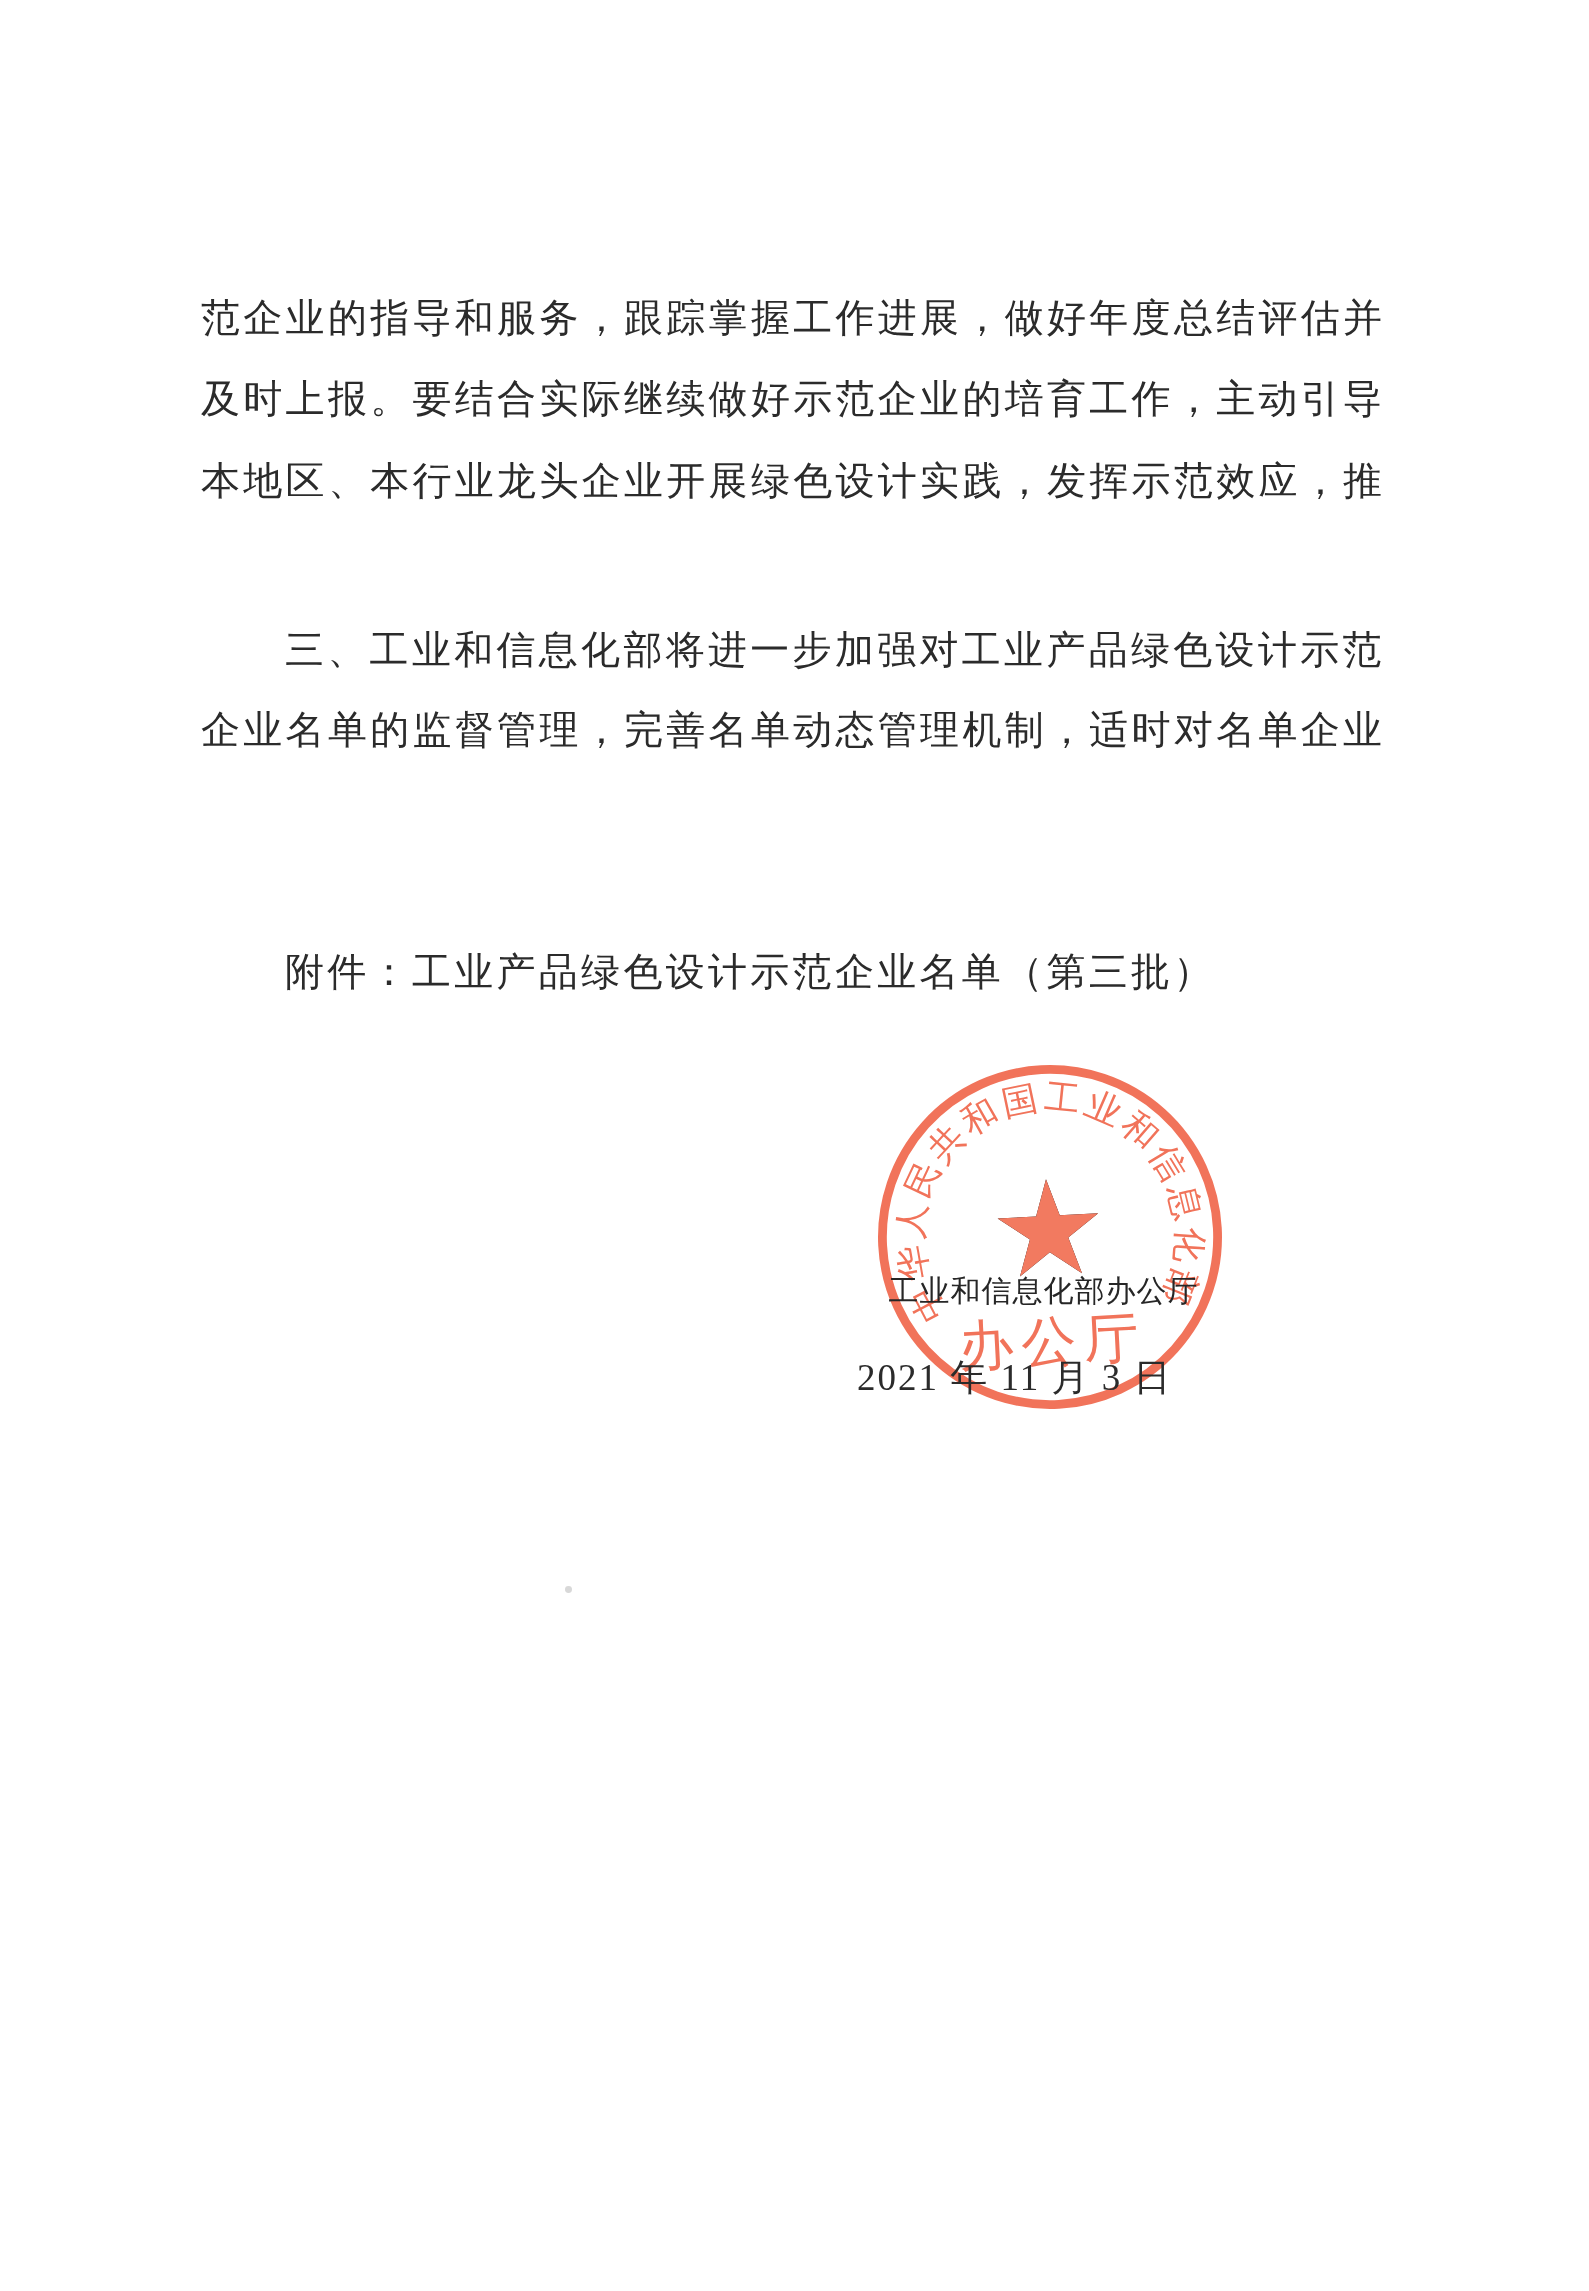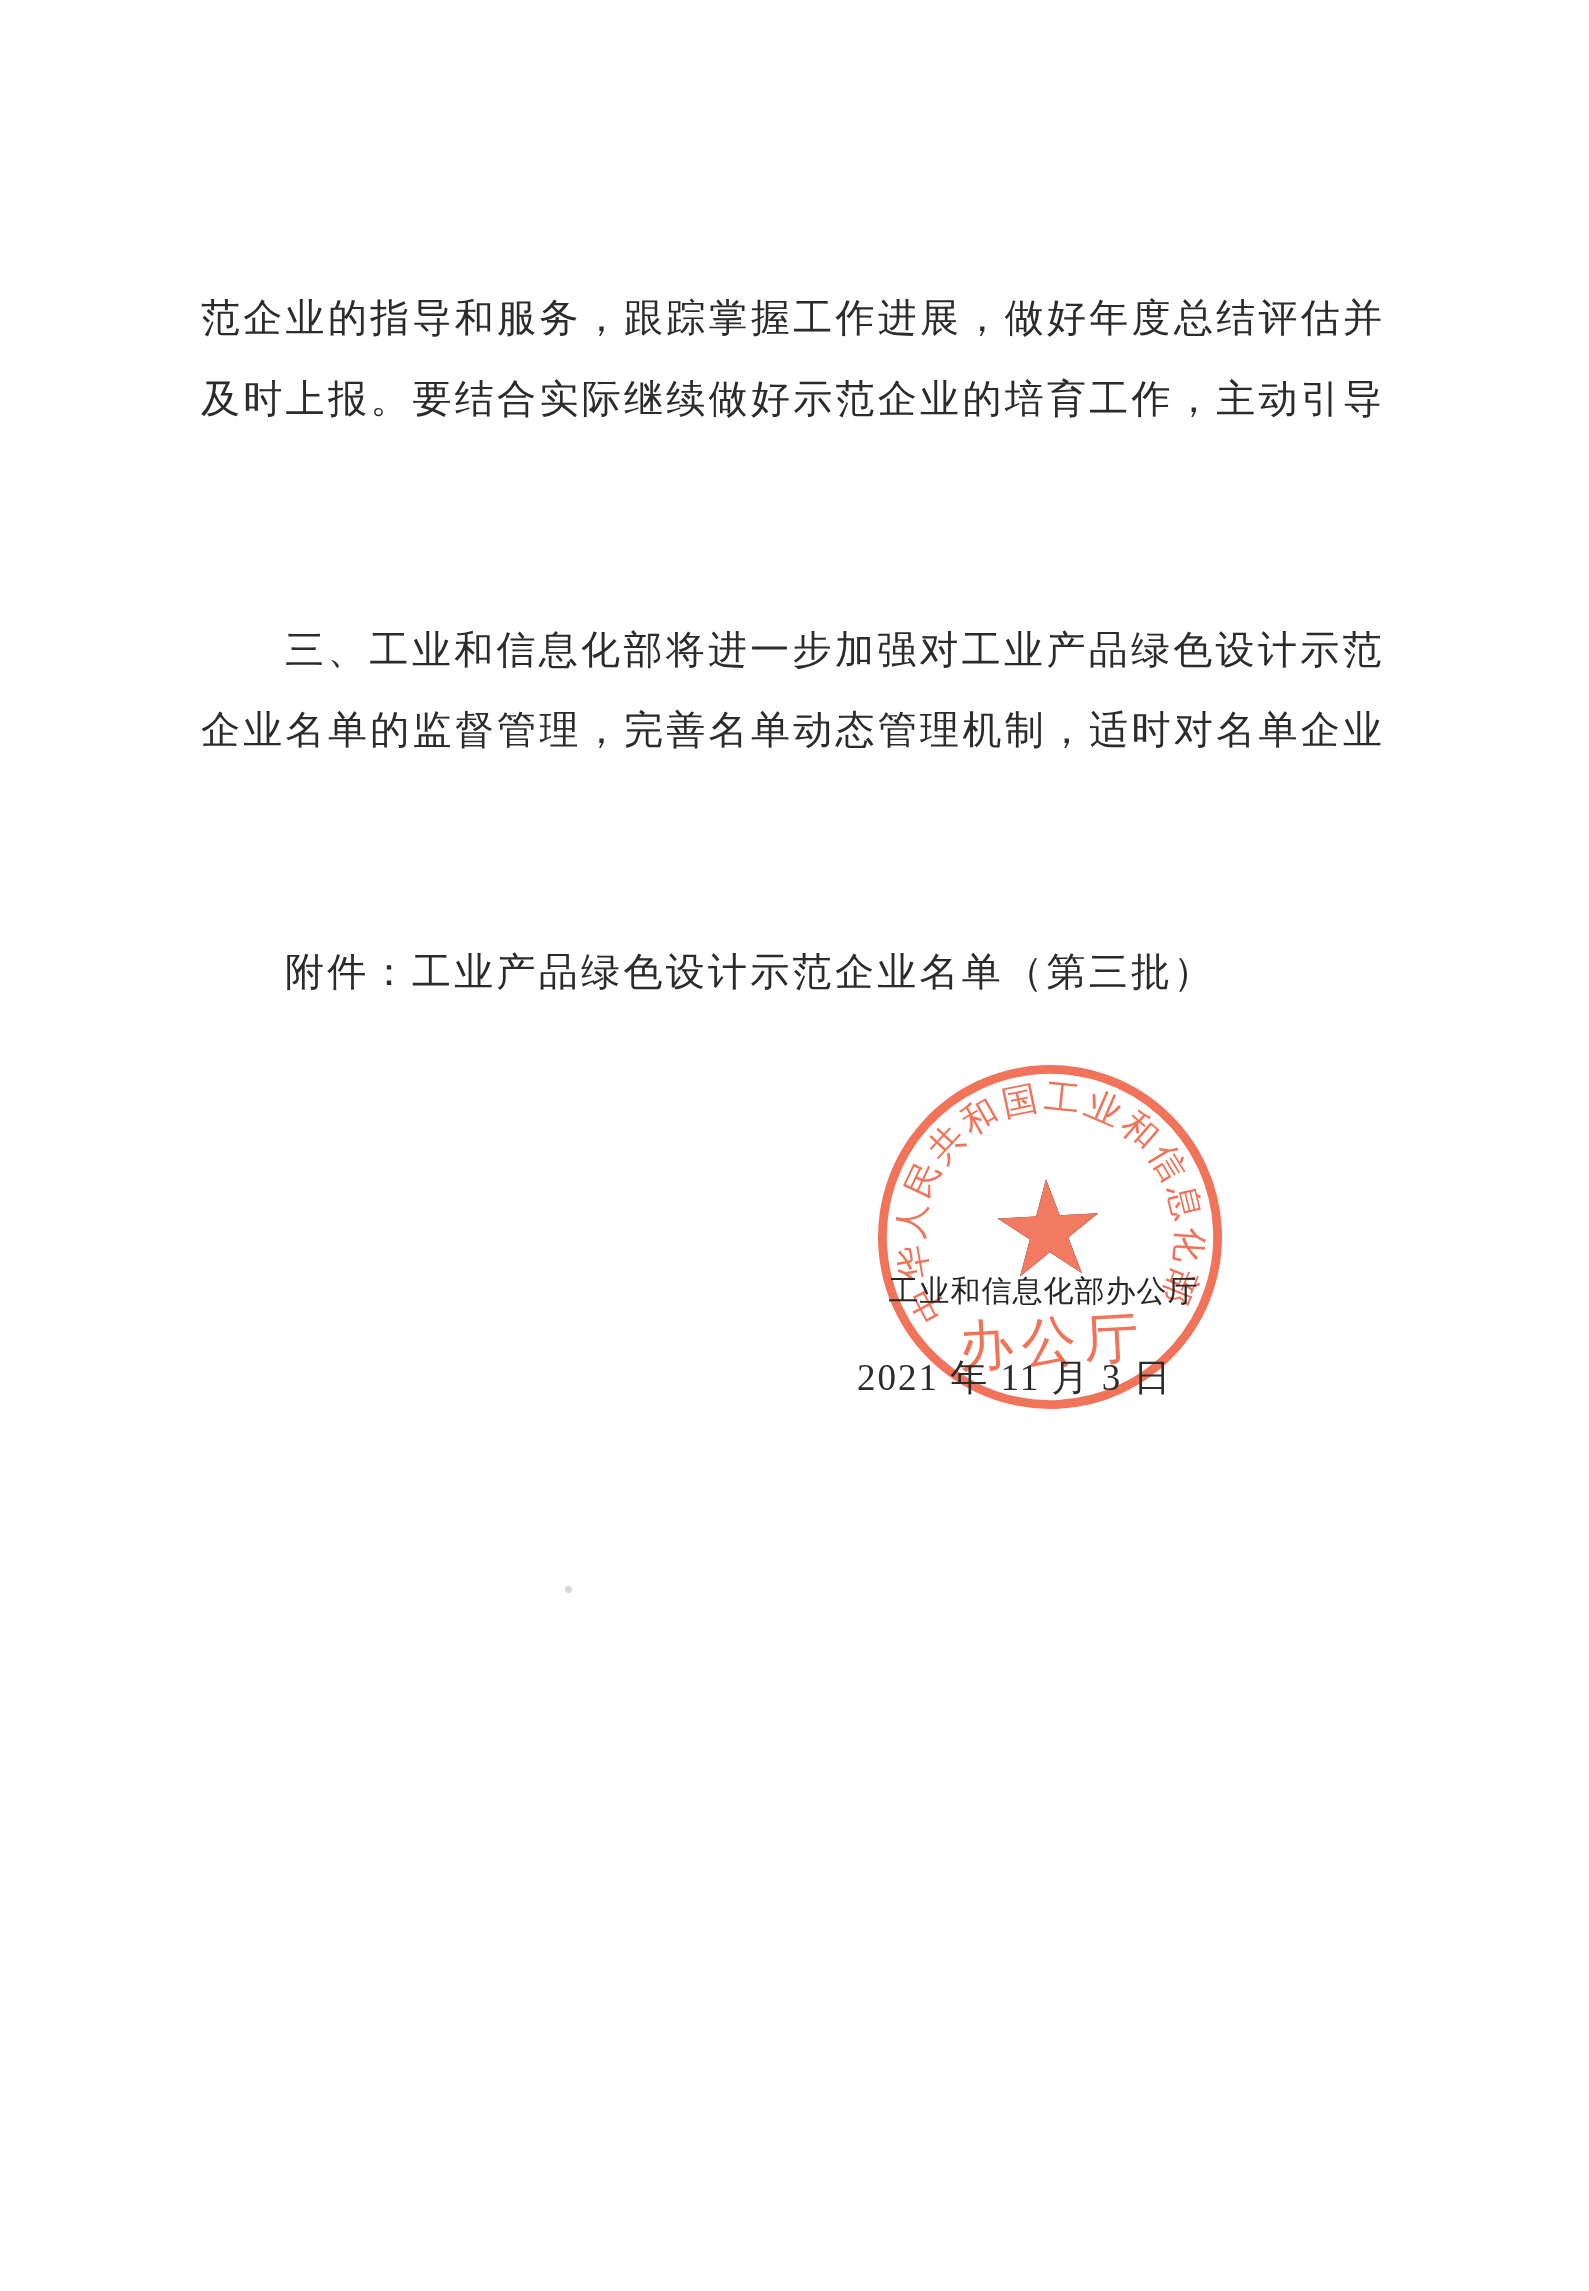--- a/index.html
+++ b/index.html
@@ -84,20 +84,21 @@
     z-index: 0;
   }
 </style>
 </head>
 <body>
 
 <div id="page">
 
   <div class="bodyline" style="top:297px">范企业的指导和服务，跟踪掌握工作进展，做好年度总结评估并</div>
   <div class="bodyline" style="top:378px">及时上报。要结合实际继续做好示范企业的培育工作，主动引导</div>
+  <div class="bodyline" style="top:460px">本地区、本行业龙头企业开展绿色设计实践，发挥示范效应，推</div>
 
   <div class="bodyline indent2" style="top:629px">三、工业和信息化部将进一步加强对工业产品绿色设计示范</div>
   <div class="bodyline" style="top:709px">企业名单的监督管理，完善名单动态管理机制，适时对名单企业</div>
 
   <div class="bodyline indent2" style="top:951px">附件：工业产品绿色设计示范企业名单（第三批）</div>
 
   <div id="seal-wrap">
     <svg width="392" height="392" viewBox="0 0 400 400">
 
       <circle cx="200" cy="200" r="171" fill="none" stroke="#f0694e" stroke-width="9"></circle>

